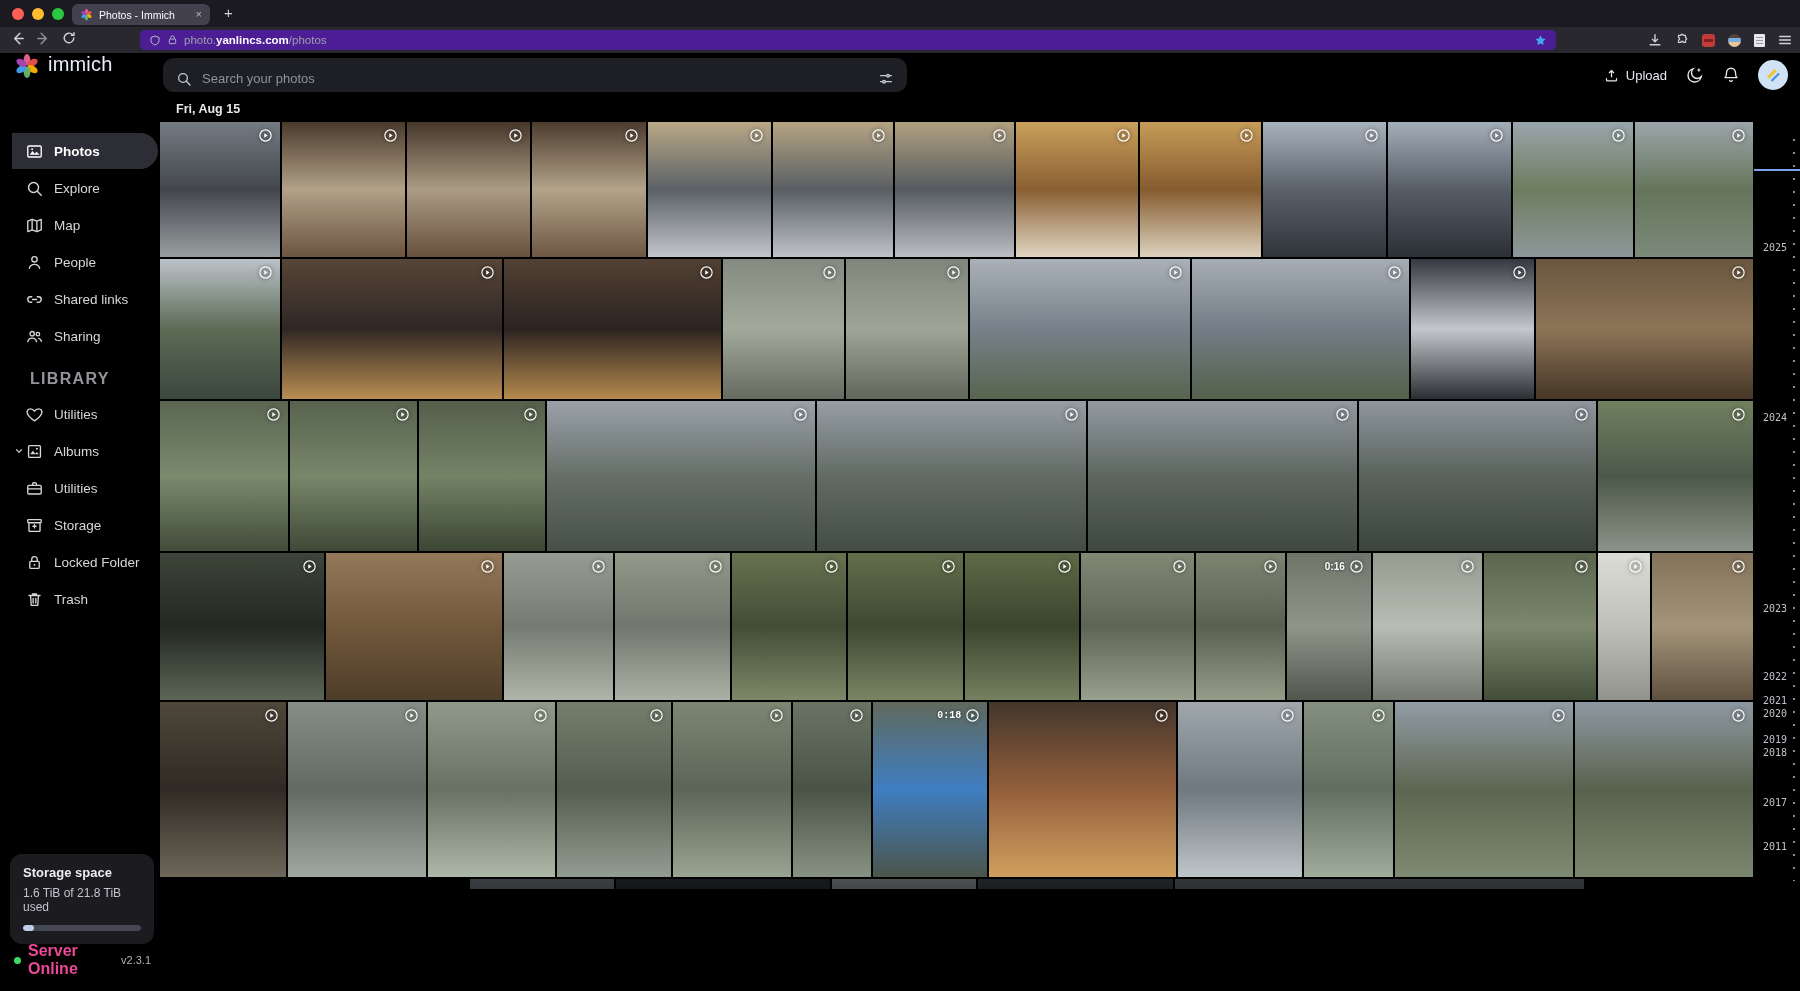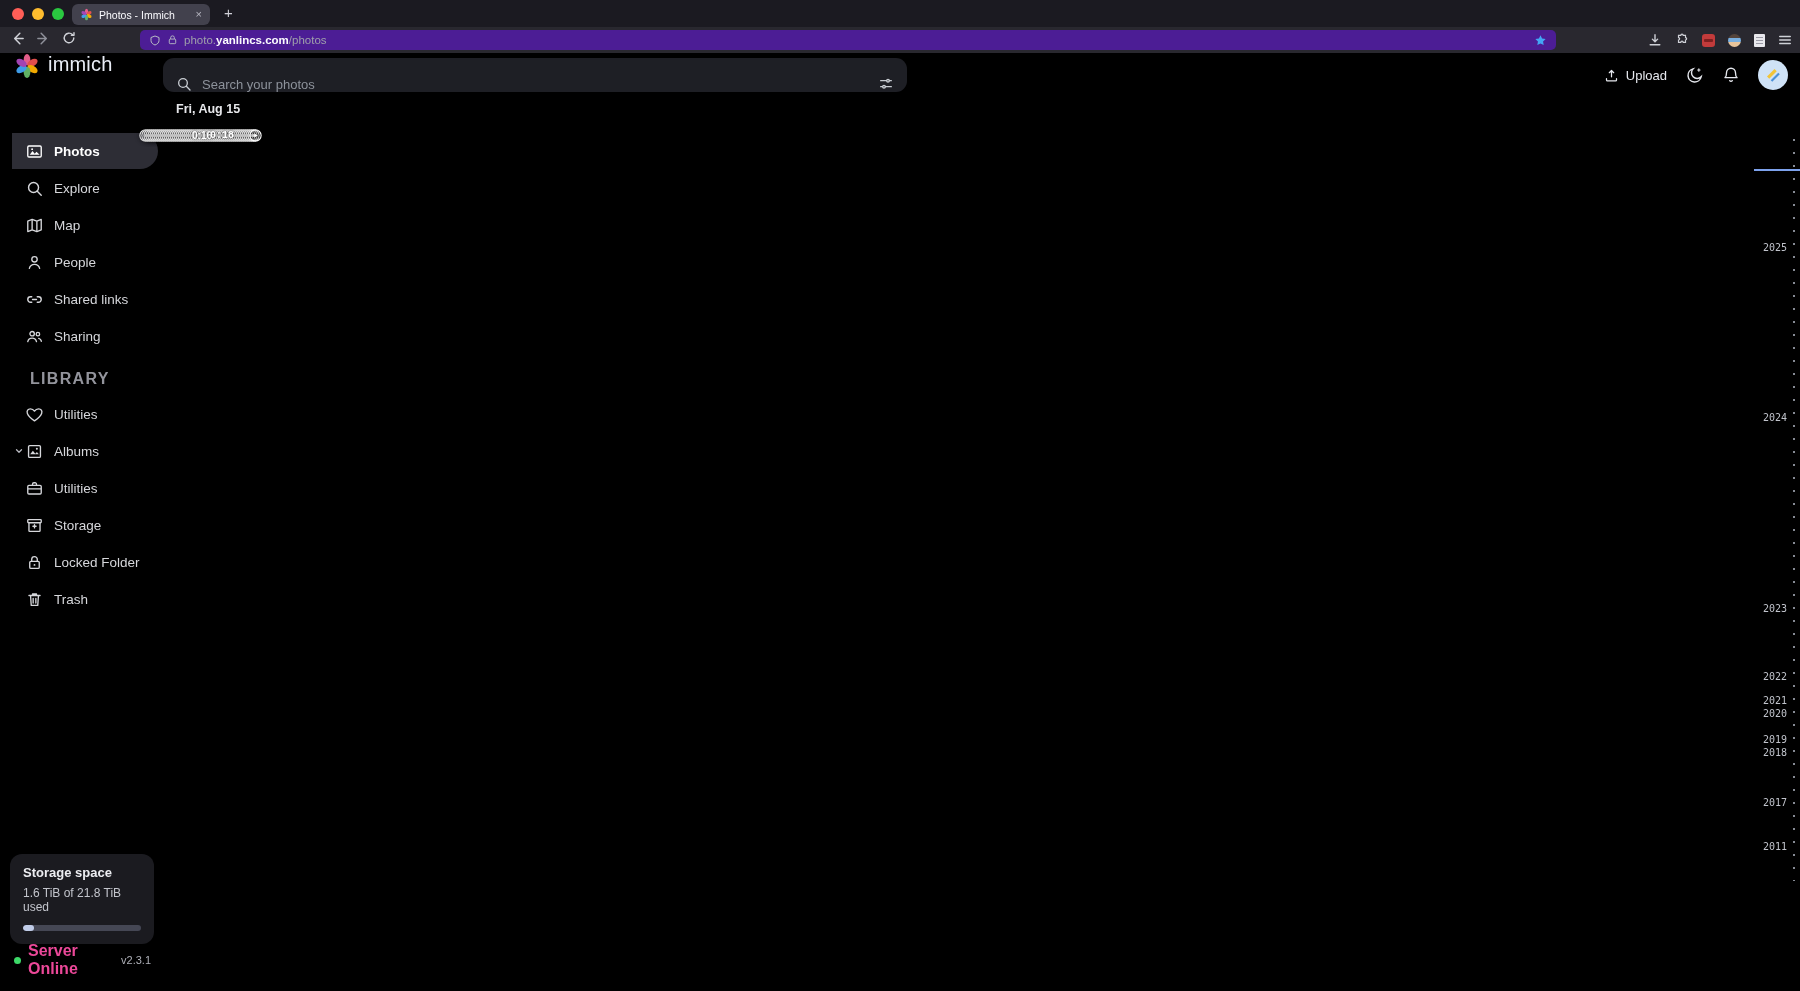--- a/index.html
+++ b/index.html
@@ -32,21 +32,21 @@
   .docicon { width:11px; height:13px; background:#e8e8ec; border-radius:1px; position:relative; }
   .docicon::after { content:""; position:absolute; left:2px; top:3px; width:7px; height:1.5px;
                     background:#9a9aa5; box-shadow:0 3px 0 #9a9aa5, 0 6px 0 #9a9aa5; }
 
   
   .app { position:absolute; top:53px; left:0; right:0; bottom:0; background:#000; }
   .app-header { position:relative; height:44px; }
   .logo { position:absolute; left:14px; top:0; height:44px; display:flex; align-items:flex-start; gap:8px; }
   .logo-text { font-size:20px; font-weight:500; color:#e9edf6; letter-spacing:.2px; }
   .searchbar { position:absolute; left:163px; top:5px; width:744px; height:34px; background:#1e1f25;
-               border-radius:11px; display:flex; align-items:flex-end; gap:10px; padding:0 13px; }
+               border-radius:11px; display:flex; align-items:flex-start; gap:10px; padding:13px 13px; }
   .searchbar input { flex:1; background:transparent; border:none; outline:none; color:#d6d8de;
                      font-size:13px; font-family:"Liberation Sans",sans-serif; }
   .searchbar input::placeholder { color:#8d929b; }
   .hdr-right { position:absolute; right:12px; top:0; height:44px; display:flex; align-items:center; gap:18px; }
   .upload-btn { display:flex; align-items:center; gap:7px; color:#e6e8ee; font-size:13px; font-weight:400; }
   .avatar { width:30px; height:30px; border-radius:50%; background:#cfe2f6; display:flex;
             align-items:center; justify-content:center; overflow:hidden; }
 
   
   .sidebar { position:absolute; left:0; top:44px; width:160px; bottom:0; }
@@ -67,21 +67,21 @@
   .storage-bar { margin-top:11px; height:6px; border-radius:3px; background:#454754; overflow:hidden; }
   .storage-fill { height:100%; border-radius:3px; background:#c0cce8; }
   .server-row { position:absolute; left:14px; right:9px; bottom:13px; display:flex; align-items:center; gap:7px; }
   .server-dot { width:7px; height:7px; border-radius:50%; background:#3dd968; }
   .server-text { font-size:16px; font-weight:700; color:#ec4899; flex:1; }
   .version { font-size:11px; color:#aeb0b8; }
 
   
   .content { position:absolute; left:160px; top:44px; right:0; bottom:0; }
   .date-header { margin:5px 0 5px 16px; font-size:12.5px; font-weight:700; color:#e6e7ea; line-height:15px; }
-  .photo-grid { margin-right:47px; display:flex; gap:2px; }
+  .photo-grid { margin-right:47px; display:flex; flex-direction:column; gap:2px; }
   .grid-row { display:flex; gap:2px; }
   .tile { position:relative; flex-basis:0; min-width:0; }
   .micon { position:absolute; top:6px; right:7px; display:flex; align-items:center; gap:4px; color:#fff; }
   .dur { font-size:10px; font-weight:700; color:#fff; text-shadow:0 0 3px rgba(0,0,0,.7); }
 
   
   .scrubber { position:absolute; right:0; top:0; bottom:0; width:47px; }
   .scrub-dots { position:absolute; right:5px; top:42px; bottom:110px; width:2px;
                 background:repeating-linear-gradient(180deg,#868b94 0 2px,transparent 2px 13px); }
   .scrub-indicator { position:absolute; right:0; top:72px; width:46px; height:2px; background:#7da2ec; }

